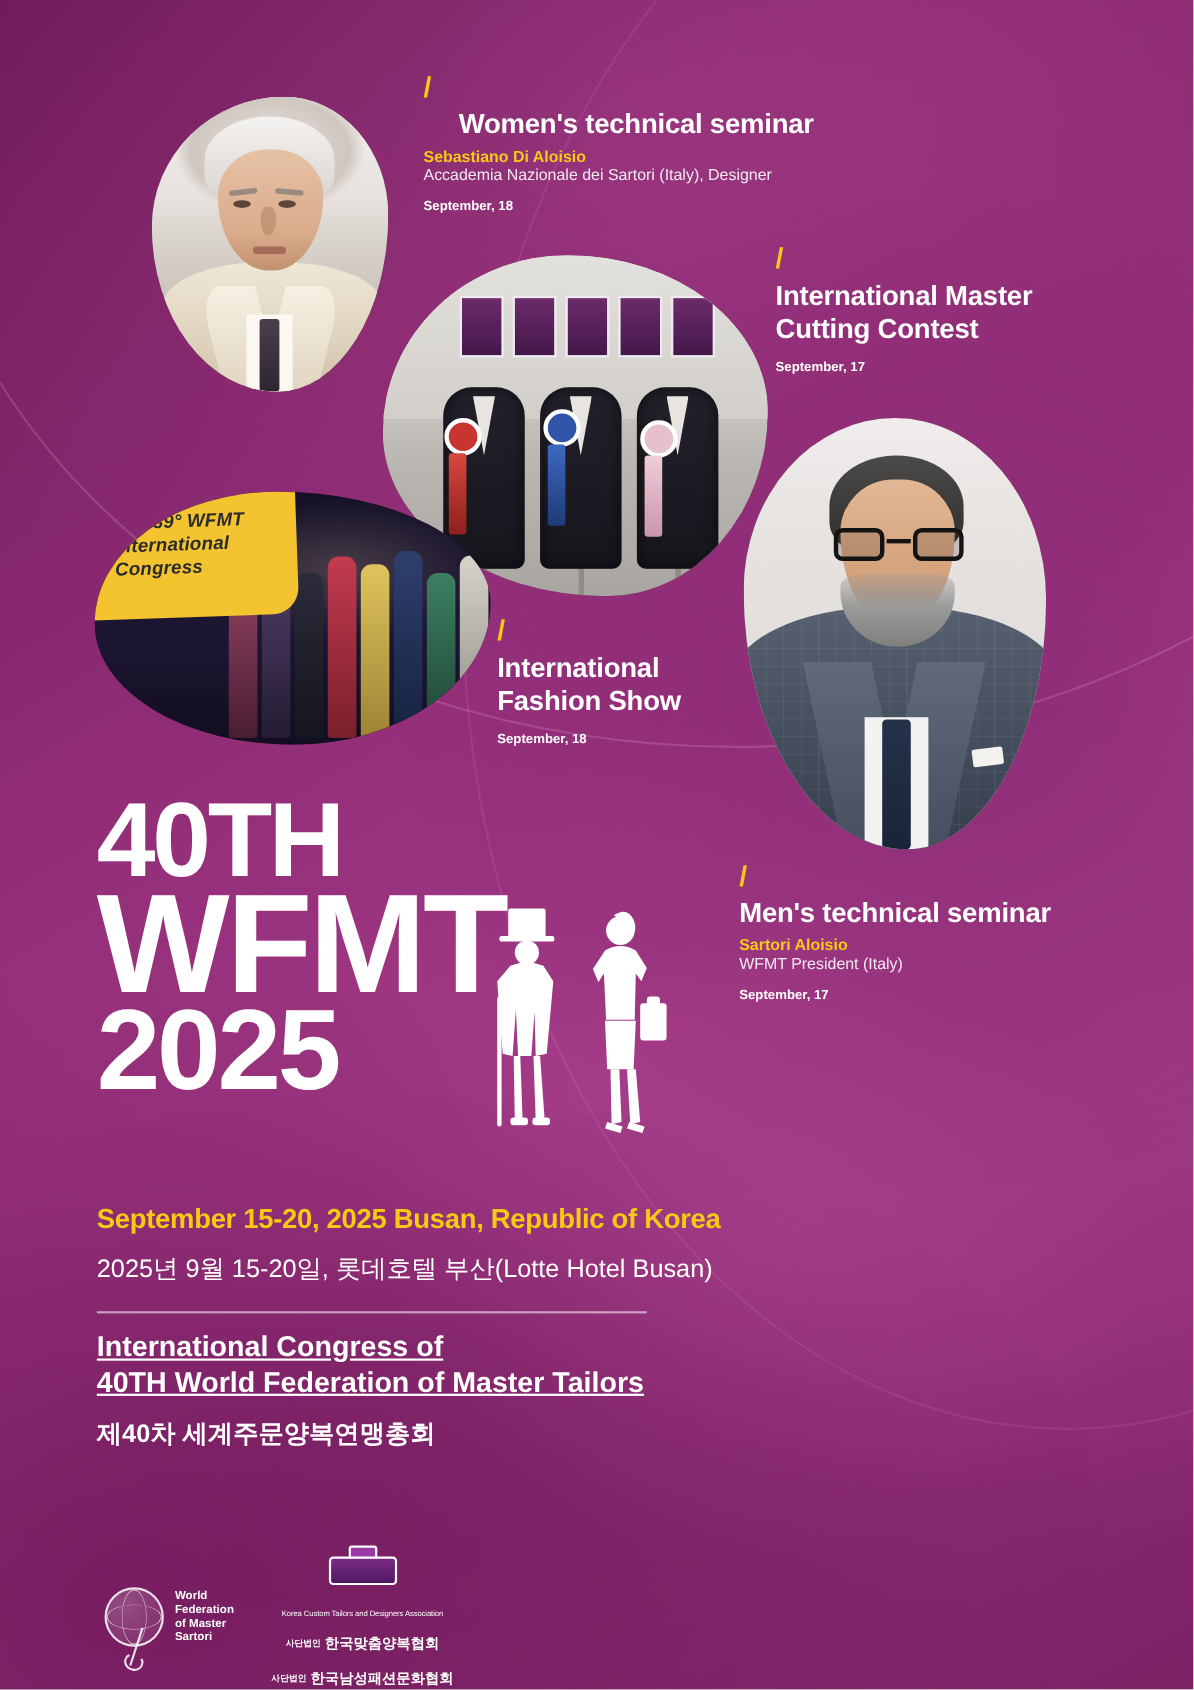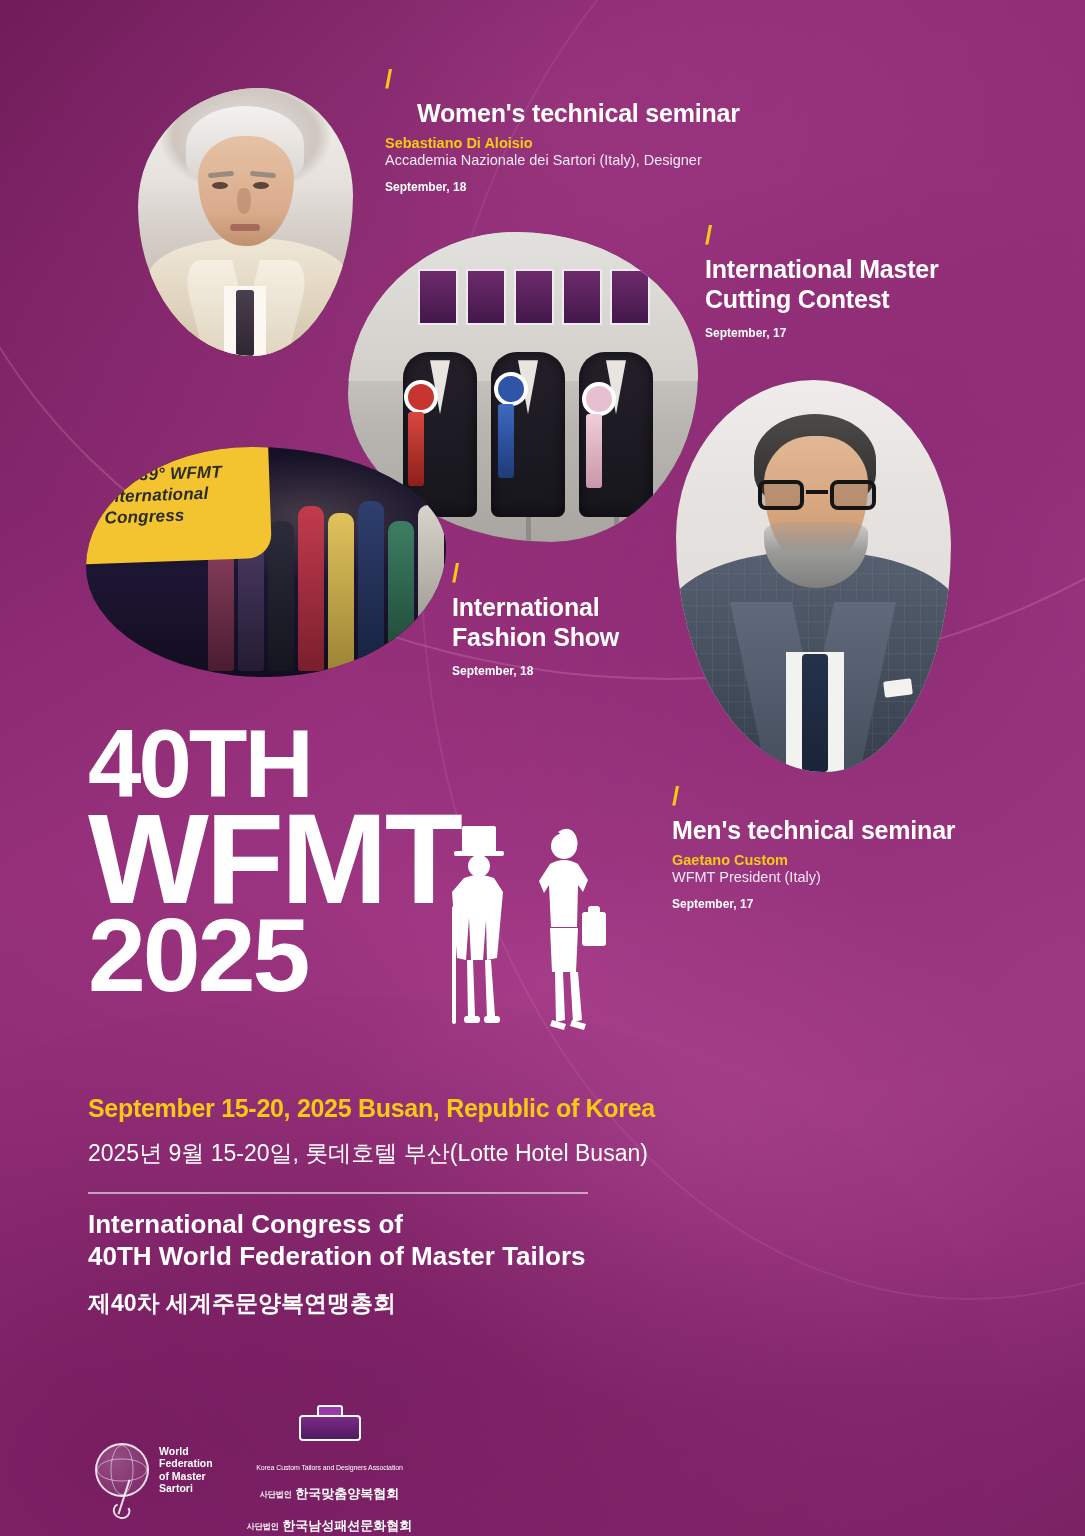--- a/index.html
+++ b/index.html
@@ -290,21 +290,21 @@
   .date-ko {
     position: absolute; left: 88px; top: 1138px;
     color: #ffffff; font-weight: 400; font-size: 23px;
   }
   .rule {
     position: absolute; left: 88px; top: 1192px; width: 500px; height: 2px;
     background: rgba(255,255,255,0.55);
   }
   .cong-en {
     position: absolute; left: 88px; top: 1208px; width: 620px;
-    color: #ffffff; font-weight: 700; font-size: 26px; line-height: 32px;
+    color: #ffffff; font-weight: 700; font-size: 26px; line-height: 32px; text-decoration: underline;
   }
   .cong-ko {
     position: absolute; left: 88px; top: 1288px;
     color: #ffffff; font-weight: 700; font-size: 23px;
   }
 
   
   .logos { position: absolute; left: 95px; top: 1405px; display: flex; align-items: center; gap: 34px; }
   .logo-wfmt { display: flex; align-items: center; gap: 10px; }
   .globe {
@@ -468,21 +468,21 @@
   <div class="blk blk-fashion">
     <div class="slash">/</div>
     <div class="evt-title" style="margin-top:6px;">International</div>
     <div class="evt-title">Fashion Show</div>
     <div class="evt-date">September, 18</div>
   </div>
 
   <div class="blk blk-men">
     <div class="slash">/</div>
     <div class="evt-title" style="margin-top:6px;">Men's technical seminar</div>
-    <div class="evt-person">Gaetano Custom</div>
+    <div class="evt-person">Sartori Aloisio</div>
     <div class="evt-role">WFMT President (Italy)</div>
     <div class="evt-date">September, 17</div>
   </div>
 
   <div class="title-wrap">
     <div class="title-line t-40th">40TH</div>
     <div class="title-line t-wfmt">WFMT</div>
     <div class="title-line t-2025">2025</div>
   </div>
 

